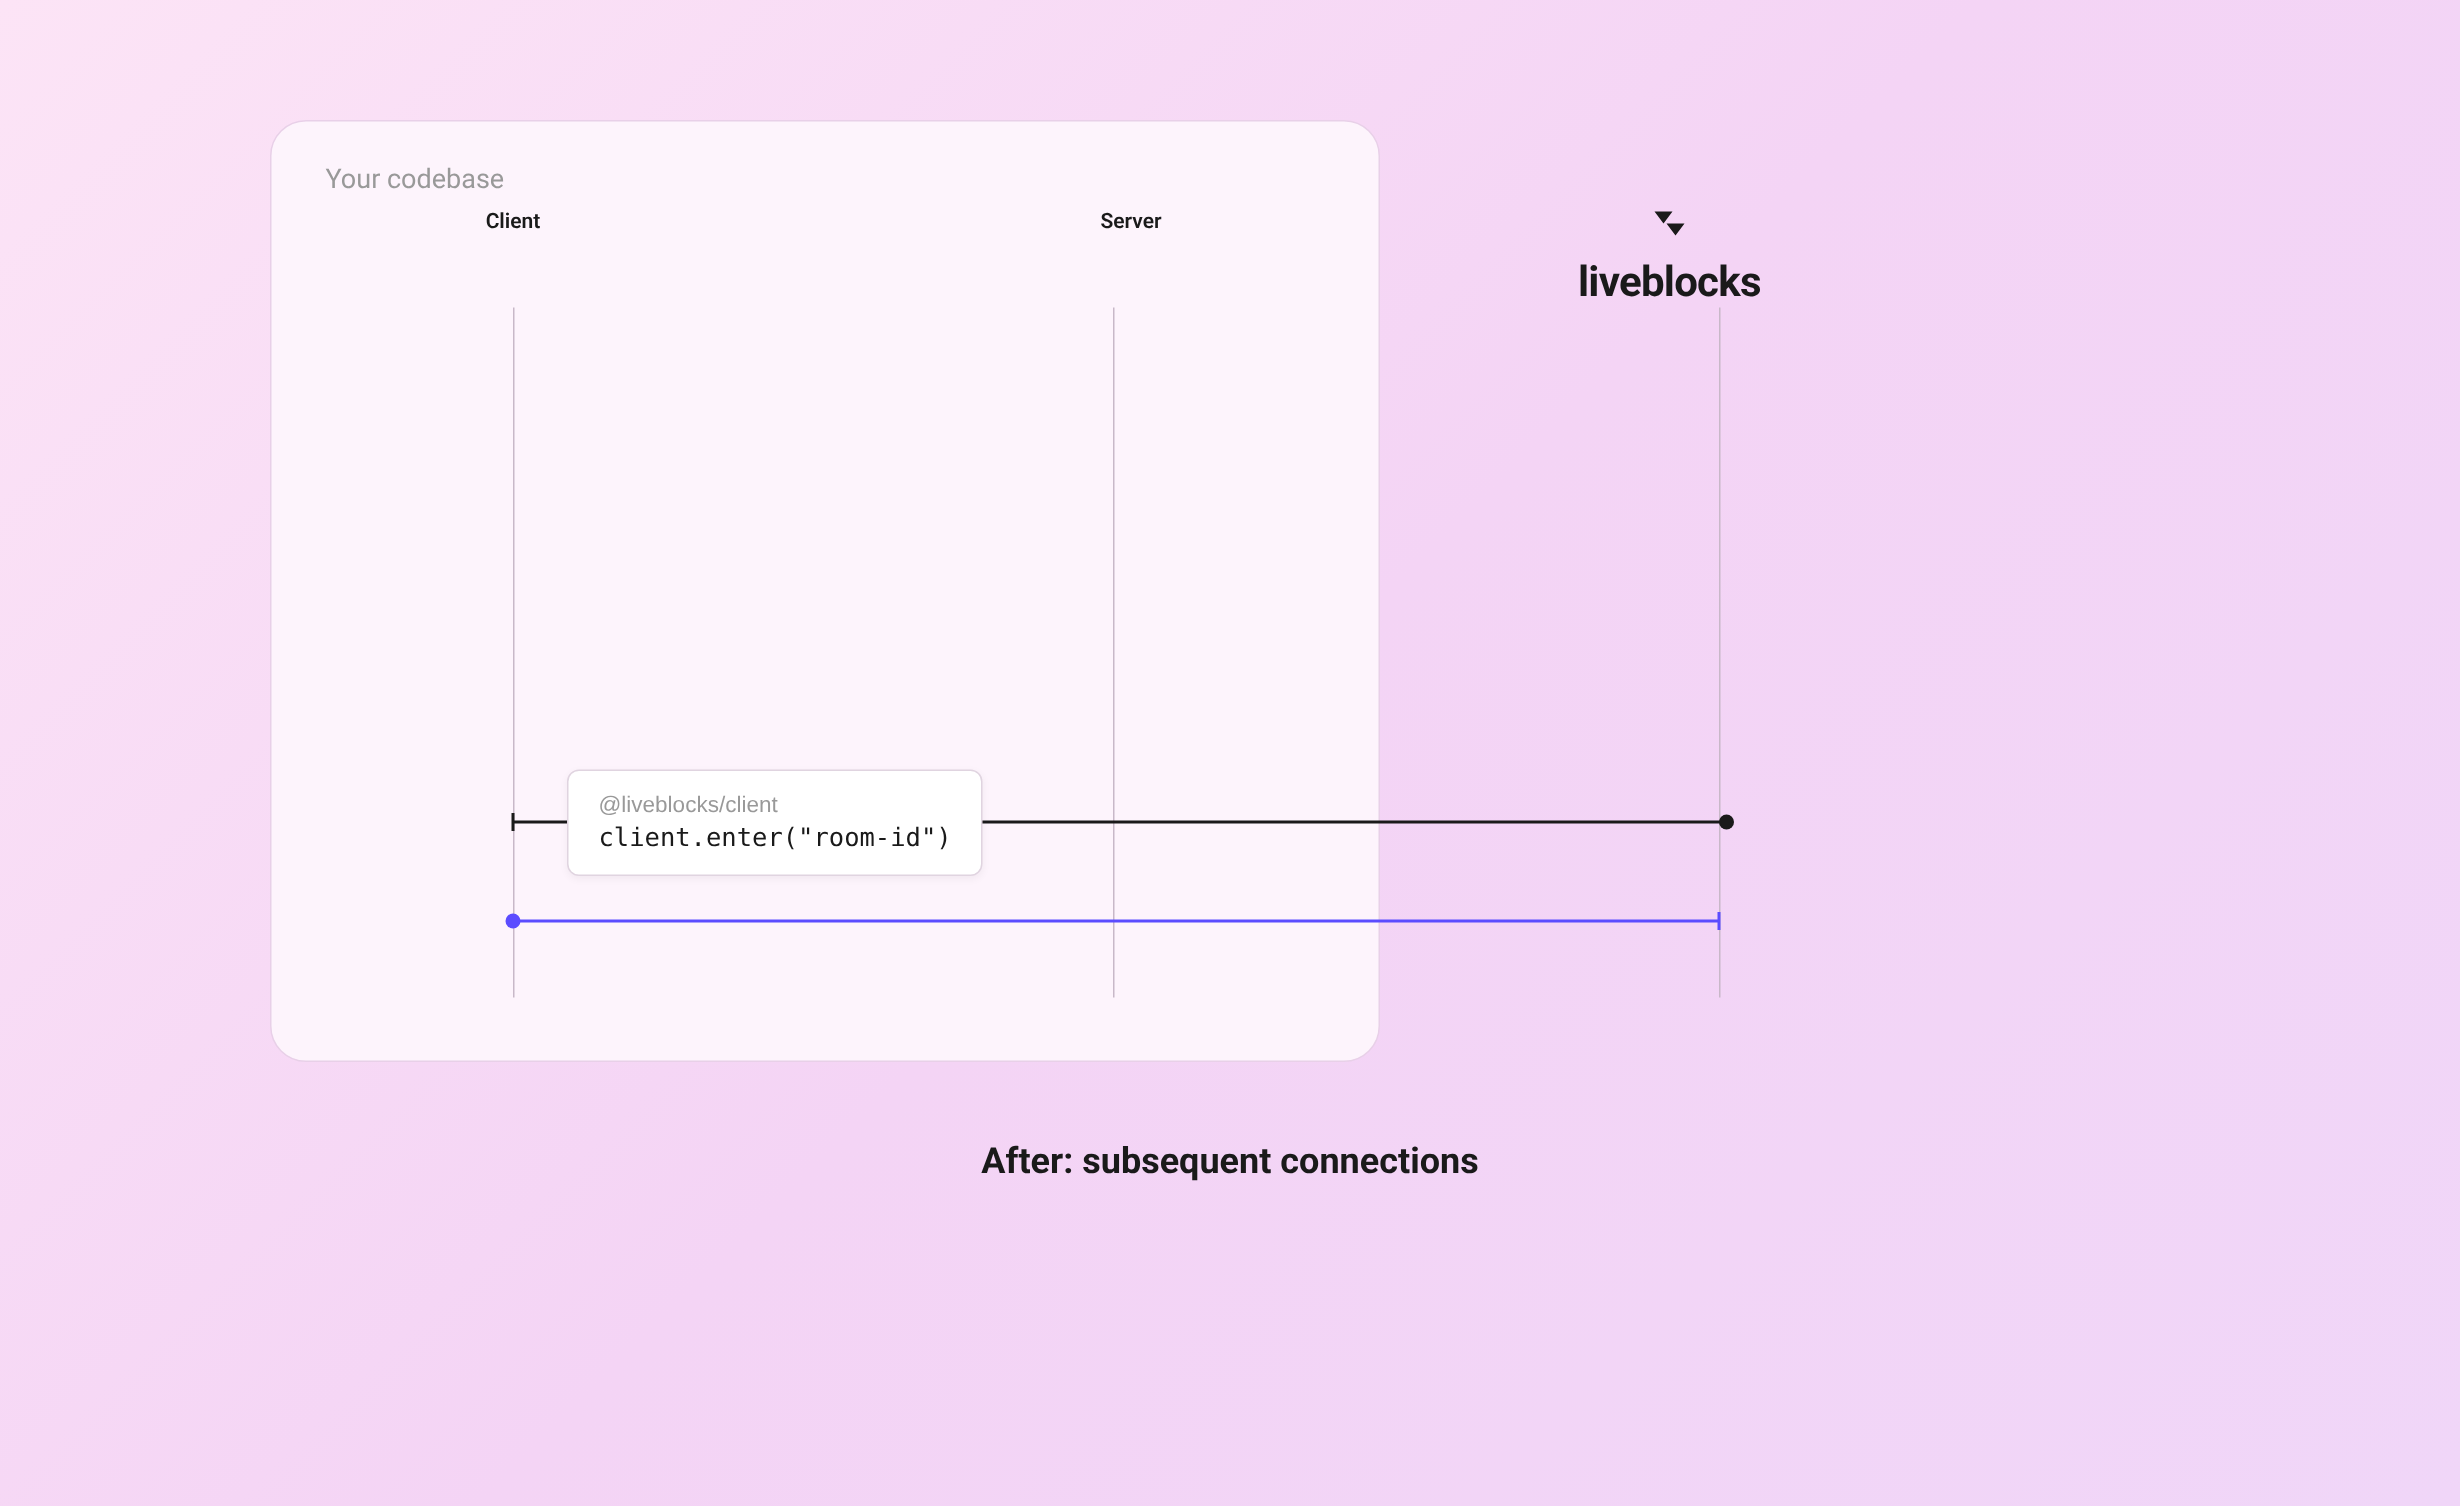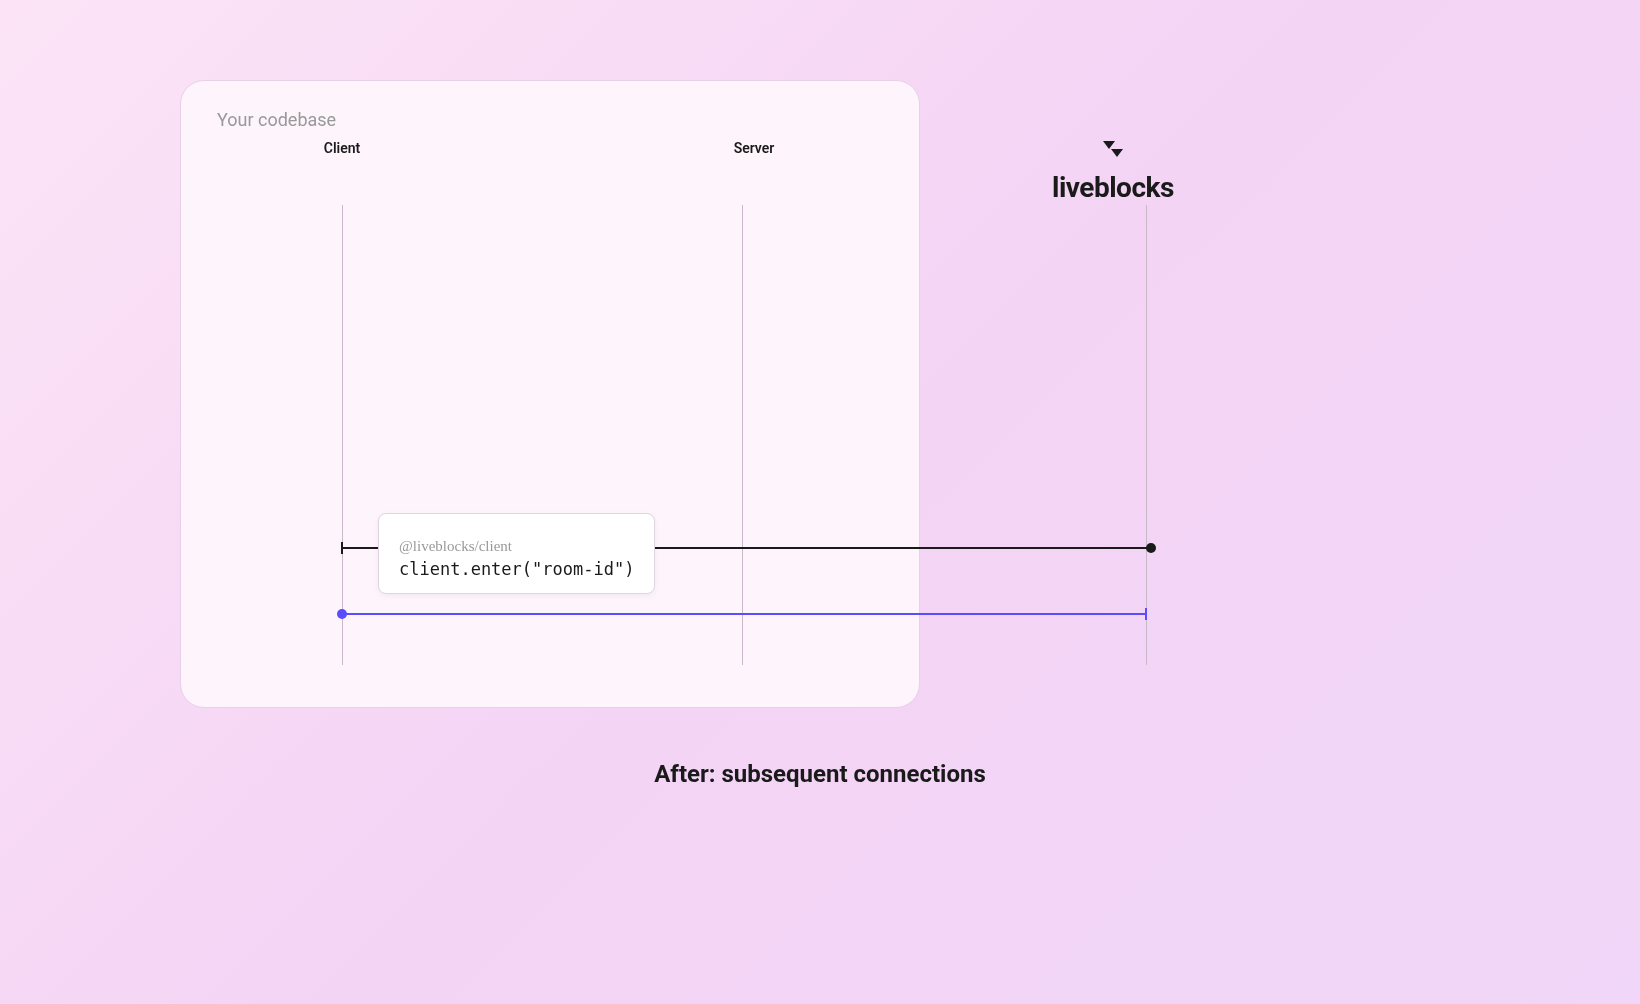--- a/index.html
+++ b/index.html
@@ -161,25 +161,24 @@
       top: 513px;
       background: #fff;
       border: 1px solid #e0d4e0;
       border-radius: 8px;
       padding: 14px 20px;
       box-shadow: 0 2px 6px rgba(0,0,0,0.05);
       z-index: 10;
     }
     
     .code-package {
-      font-family: Liberation Serif, serif;
+      font-family: Liberation Sans, sans-serif;
       font-size: 15px;
       color: #999;
       margin-bottom: 4px;
-      margin-top: 10px;
     }
     
     .code-call {
       font-family: 'SF Mono', Monaco, Menlo, Consolas, monospace;
       font-size: 17px;
       color: #1a1a1a;
     }
     
     .caption {
       position: absolute;

